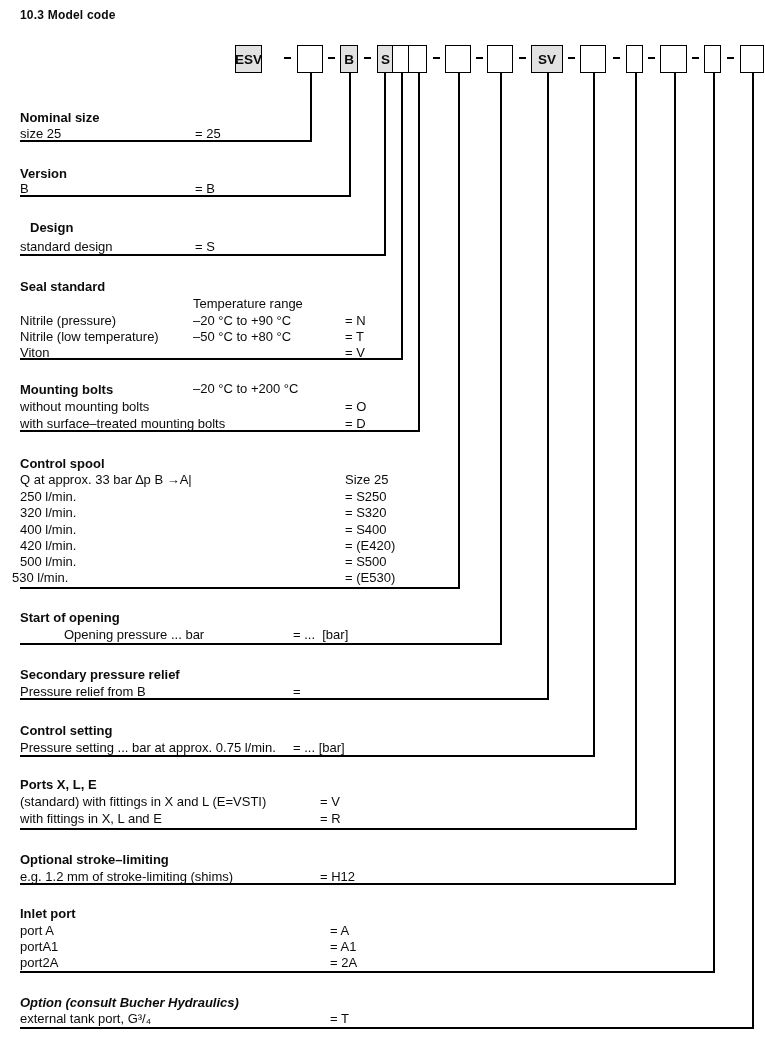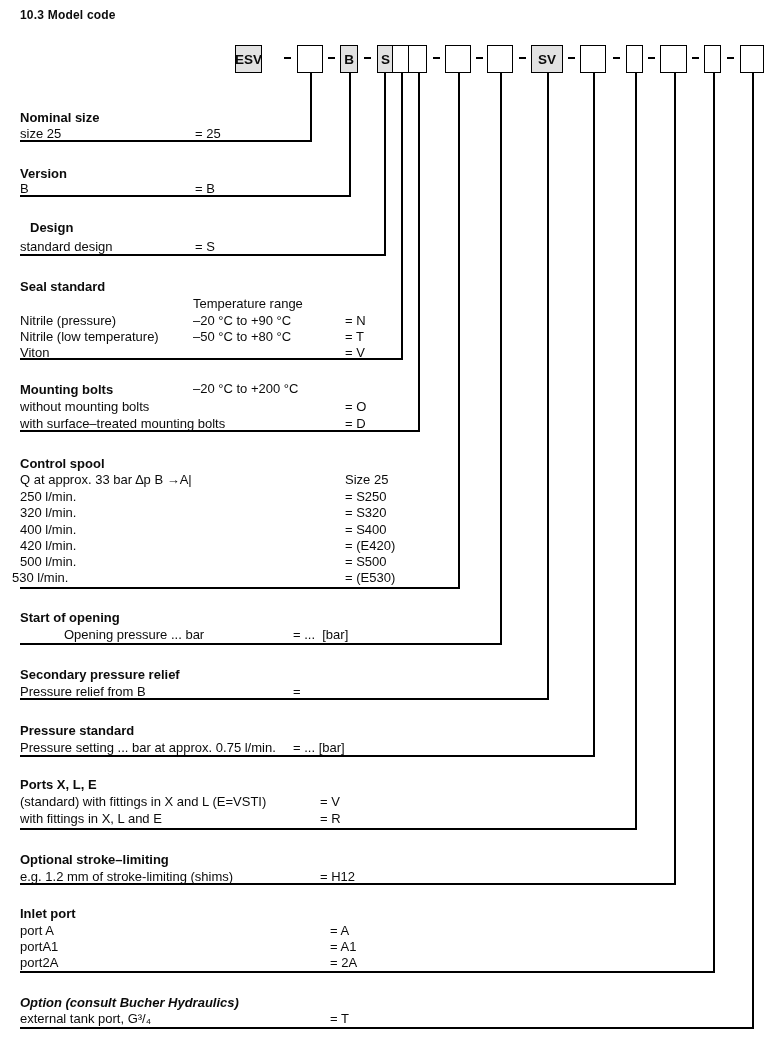--- a/index.html
+++ b/index.html
@@ -124,21 +124,21 @@
       <div class="row-label" style="left: 20px; top: 555px;">500 l/min.</div>
       <div class="row-val" style="left: 345px; top: 555px;">= S500</div>
       <div class="row-label" style="left: 12px; top: 571px; text-align: center;">530 l/min.</div>
       <div class="row-val" style="left: 345px; top: 571px;">= (E530)</div>
       <div class="sec-title" style="left: 20px; top: 611px;">Start of opening</div>
       <div class="row-label" style="left: 20px; top: 628px; margin-left: 44px;">Opening pressure ... bar</div>
       <div class="row-val" style="left: 293px; top: 628px;">= ...  [bar]</div>
       <div class="sec-title" style="left: 20px; top: 668px;">Secondary pressure relief</div>
       <div class="row-label" style="left: 20px; top: 685px;">Pressure relief from B</div>
       <div class="row-val" style="left: 293px; top: 685px;">=</div>
-      <div class="sec-title" style="left: 20px; top: 724px;">Pressure standard</div>
+      <div class="sec-title" style="left: 20px; top: 724px;">Control setting</div>
       <div class="row-label" style="left: 20px; top: 741px;">Pressure setting ... bar at approx. 0.75 l/min.</div>
       <div class="row-val" style="left: 293px; top: 741px;">= ... [bar]</div>
       <div class="sec-title" style="left: 20px; top: 778px;">Ports X, L, E</div>
       <div class="row-label" style="left: 20px; top: 795px;">(standard) with fittings in X and L (E=VSTI)</div>
       <div class="row-val" style="left: 320px; top: 795px;">= V</div>
       <div class="row-label" style="left: 20px; top: 812px;">with fittings in X, L and E</div>
       <div class="row-val" style="left: 320px; top: 812px;">= R</div>
       <div class="sec-title" style="left: 20px; top: 853px;">Optional stroke–limiting</div>
       <div class="row-label" style="left: 20px; top: 870px;">e.g. 1.2 mm of stroke-limiting (shims)</div>
       <div class="row-val" style="left: 320px; top: 870px;">= H12</div>

